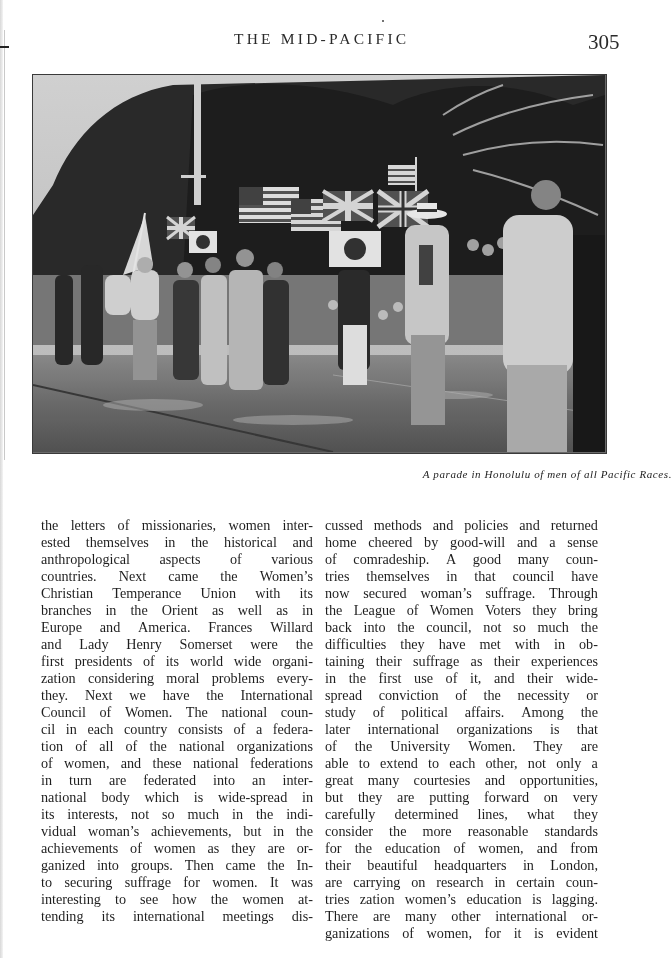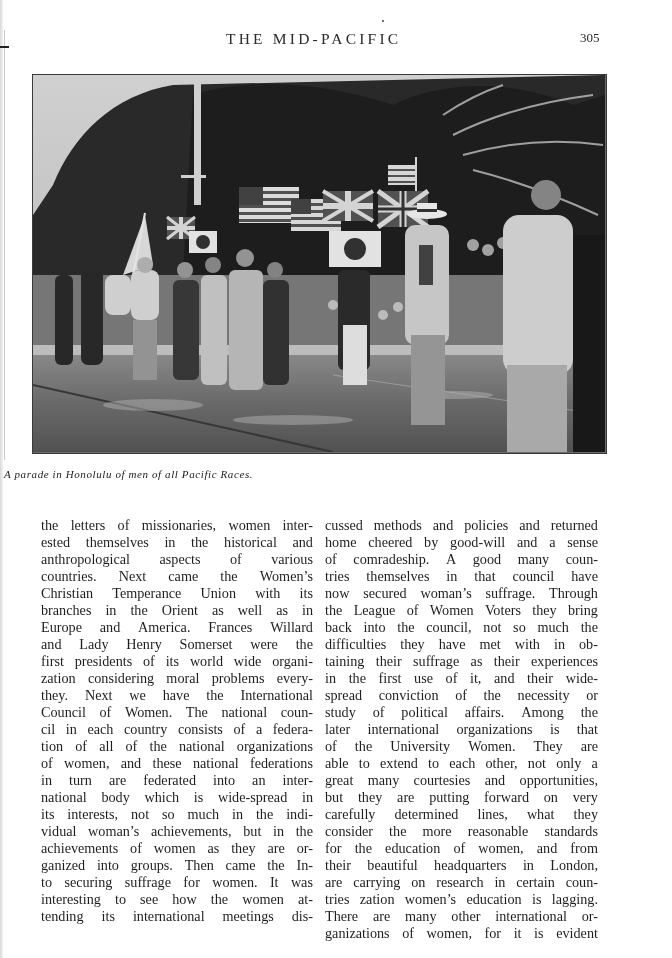--- a/index.html
+++ b/index.html
@@ -29,37 +29,37 @@
     }
     .binding-line {
       position: absolute;
       left: 4px; top: 30px;
       width: 1px; height: 430px;
       background: #c9c9c9;
     }
     .running-head {
       position: absolute;
       top: 30px;
-      left: 4px;
+      left: 12px;
       width: 576px;
       height: 22px;
     }
     .journal-title {
       position: absolute;
       left: 222px;
       top: 0;
       font-size: 15.5px;
       letter-spacing: 3.2px;
       color: #2a2a2a;
     }
     .page-number {
       position: absolute;
       left: 576px;
       top: 0;
-      font-size: 13px;
+      font-size: 21px;
       color: #2a2a2a;
     }
     .stray-dot {
       position: absolute;
       left: 382px; top: 20px;
       width: 2px; height: 2px;
       background: #444;
       border-radius: 50%;
     }
 
@@ -75,21 +75,21 @@
       overflow: hidden;
       background: #6a6a6a;
     }
     .photo svg { display: block; }
 
     .caption {
       position: absolute;
       top: 468px;
       left: 0;
       width: 672px;
-      text-align: left;
+      text-align: right;
       font-style: italic;
       font-size: 11px;
       letter-spacing: 0.6px;
       color: #222;
       padding-left: 4px;
       box-sizing: border-box;
     }
 
     
     .column {

